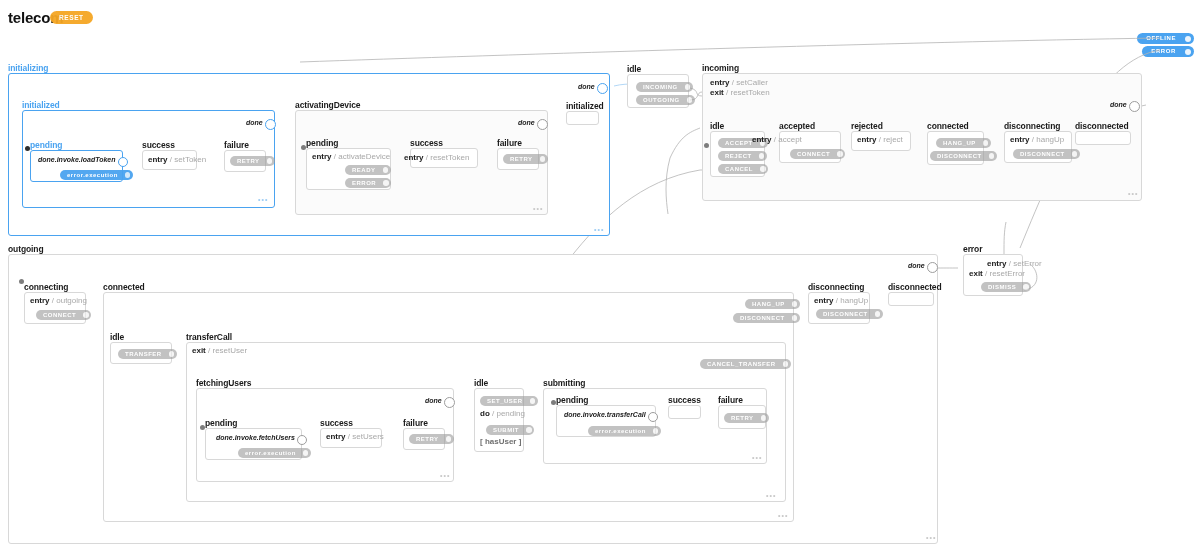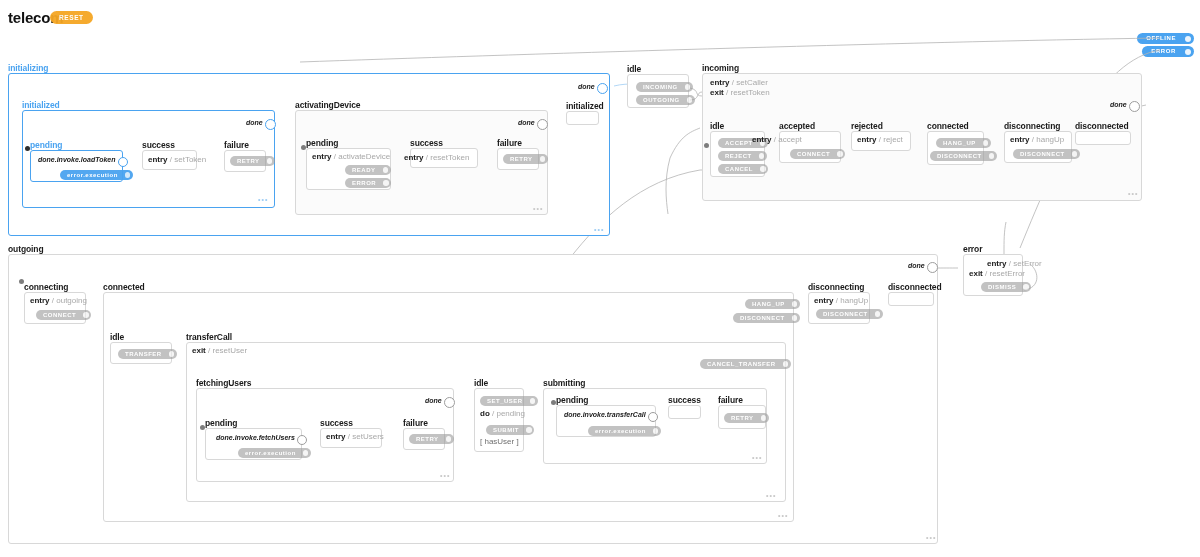--- a/index.html
+++ b/index.html
@@ -344,21 +344,21 @@
 
   <div class="node-label" style="left:403px; top:418px;">failure</div>
   <div class="box" style="left:403px; top:428px; width:42px; height:22px;"></div>
   <div class="evt" style="left:409px; top:434px;">RETRY</div>
 
   <div class="node-label" style="left:474px; top:378px;">idle</div>
   <div class="box" style="left:474px; top:388px; width:50px; height:64px;"></div>
   <div class="evt" style="left:480px; top:396px;">SET_USER</div>
   <div class="actions" style="left:480px; top:408px;"><b>do</b><i> / </i><i>pending</i></div>
   <div class="evt" style="left:486px; top:425px;">SUBMIT</div>
-  <div class="actions guard" style="left:480px; top:436px;">[ hasUser ]</div>
+  <div class="actions guard" style="left:480px; top:436px;font-weight:bold;">[ hasUser ]</div>
 
   <div class="node-label" style="left:543px; top:378px;">submitting</div>
   <div class="box" style="left:543px; top:388px; width:224px; height:76px;"></div>
   <div class="ellip" style="left:752px; top:454px;">•••</div>
 
   <div class="init-dot" style="left:551px; top:400px;"></div>
   <div class="node-label" style="left:556px; top:395px;">pending</div>
   <div class="box" style="left:556px; top:405px; width:100px; height:32px;"></div>
   <div class="inv" style="left:564px; top:411px;">done.invoke.transferCall</div>
   <div class="evt" style="left:588px; top:426px;">error.execution</div>

